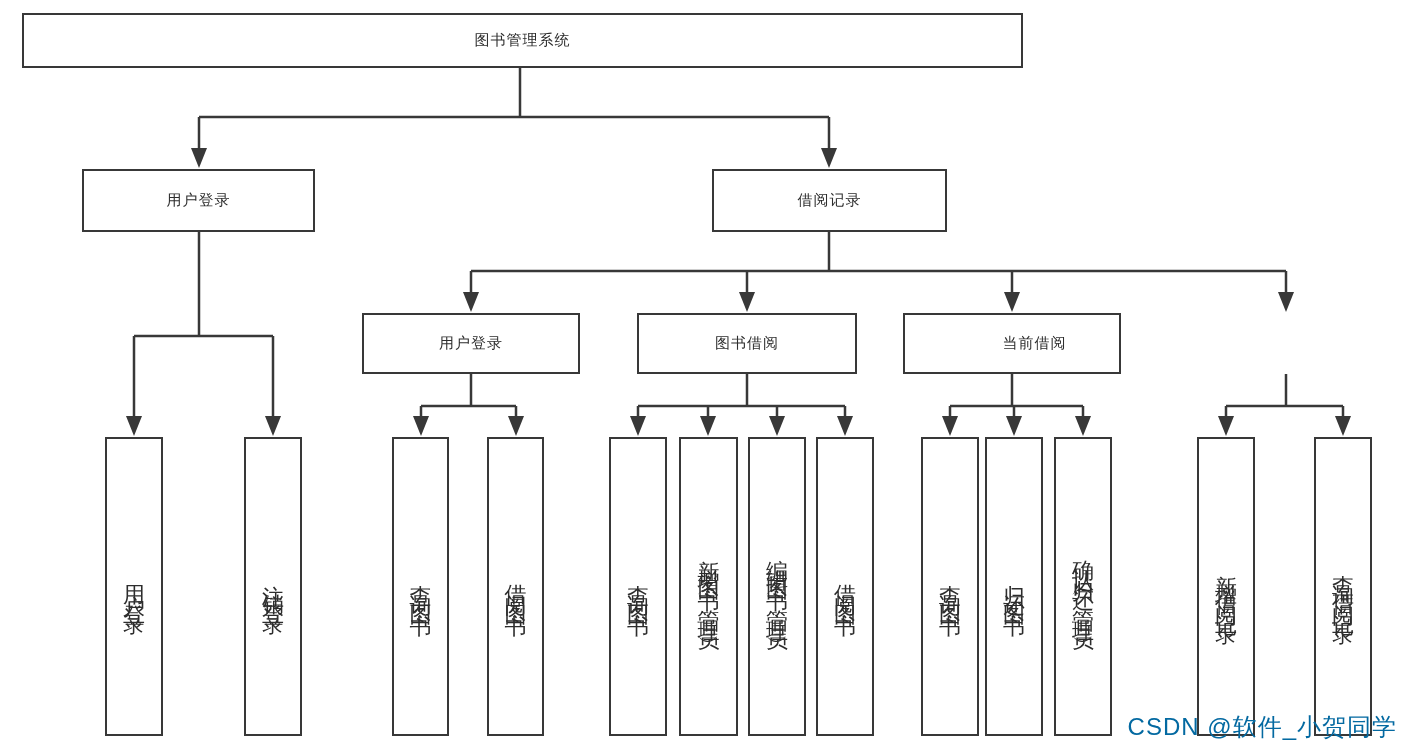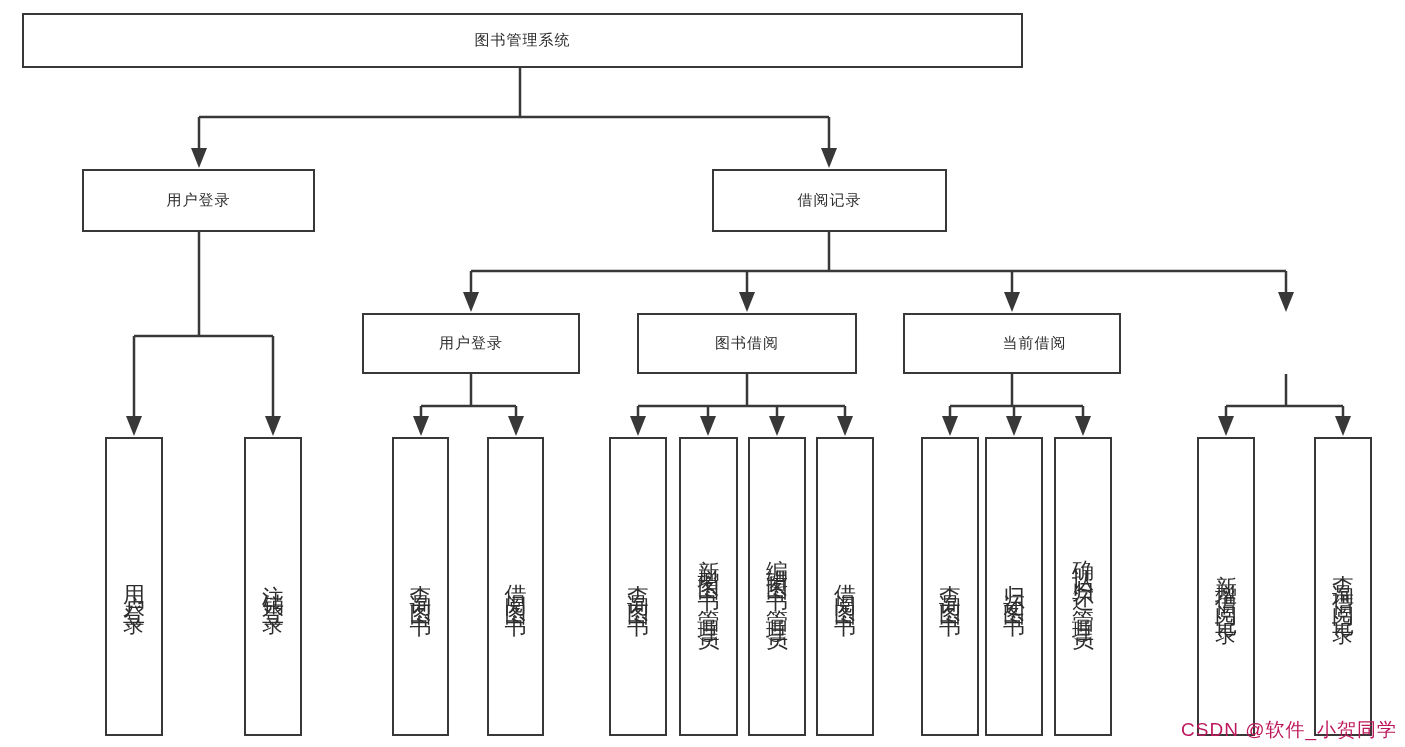--- a/index.html
+++ b/index.html
@@ -26,22 +26,22 @@
     writing-mode:vertical-rl;
     text-orientation:mixed;
     font-size:22px;
     line-height:1;
     letter-spacing:10px;
     color:#2d2d2d;
   }
   .watermark {
     position:absolute;
     right:8px; bottom:4px;
-    color:#be185d;
-    font-size:19px;
+    color:#0369a1;
+    font-size:24px;
     letter-spacing:1px;
     white-space:nowrap;
   }
 </style>
 </head>
 <body>
 
 <div class="stage">
 
   <svg class="connectors" width="1405" height="747" viewBox="0 0 1405 747">

